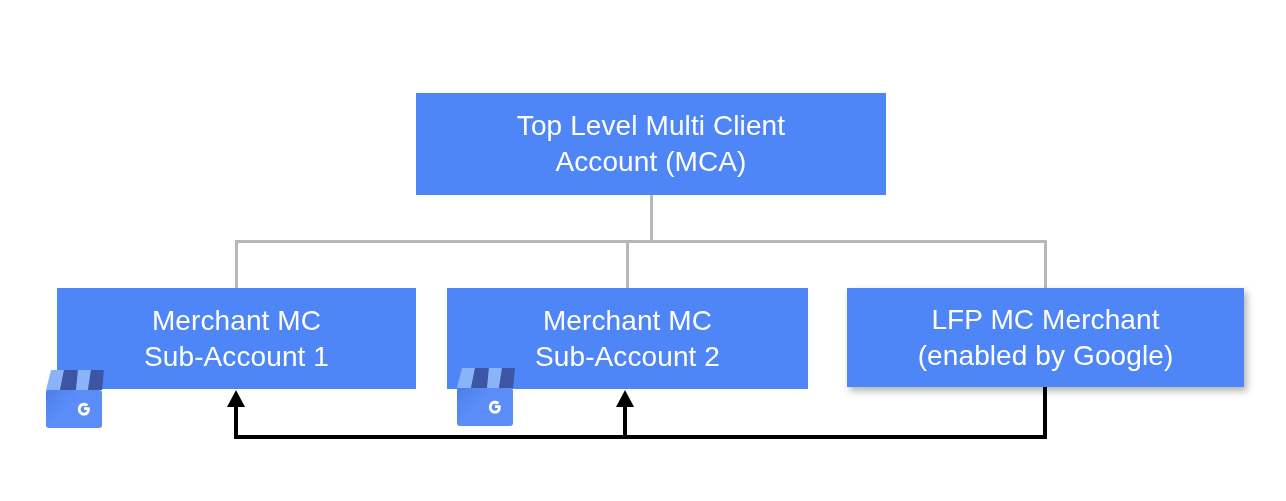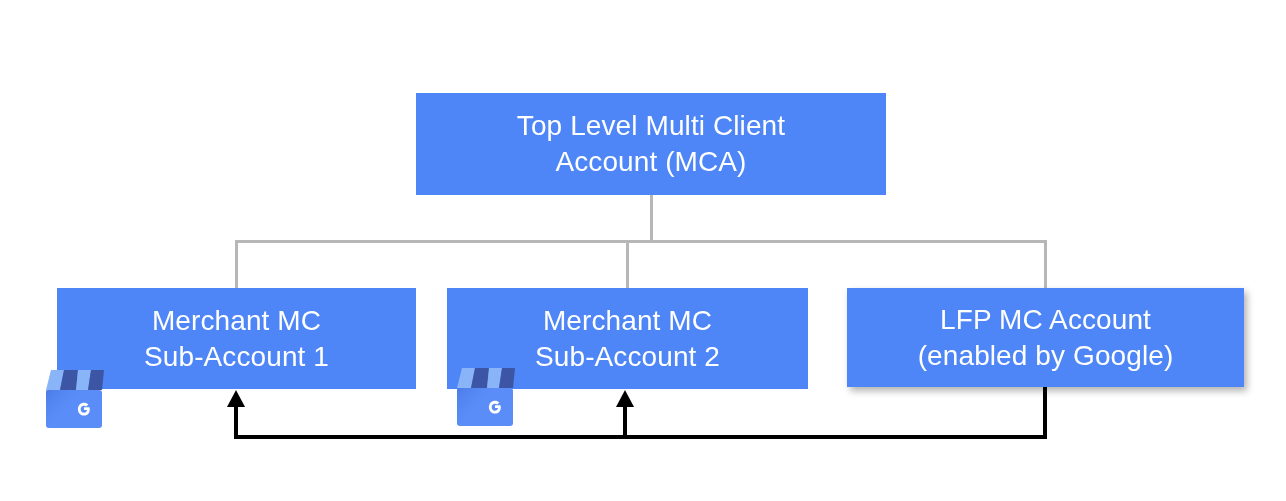--- a/index.html
+++ b/index.html
@@ -100,21 +100,21 @@
     <span class="node-label">Merchant MC
 Sub-Account 1</span>
   </div>
 
   <div class="node" style="left:447px; top:288px; width:361px; height:101px;">
     <span class="node-label">Merchant MC
 Sub-Account 2</span>
   </div>
 
   <div class="node shadowed" style="left:847px; top:288px; width:397px; height:99px;">
-    <span class="node-label">LFP MC Account
+    <span class="node-label">LFP MC Merchant
 (enabled by Google)</span>
   </div>
 
   <div class="gmb-icon" style="left:38px; top:366px; width:72px; height:62px;">
     <svg width="72" height="62" viewBox="0 0 72 62" xmlns="http://www.w3.org/2000/svg">
       <defs>
         <linearGradient id="shade1" x1="0" y1="0" x2="1" y2="1">
           <stop offset="0%" stop-color="#3f6ad4" stop-opacity="0.55"></stop>
           <stop offset="55%" stop-color="#4e86f7" stop-opacity="0.05"></stop>
           <stop offset="100%" stop-color="#4e86f7" stop-opacity="0"></stop>

